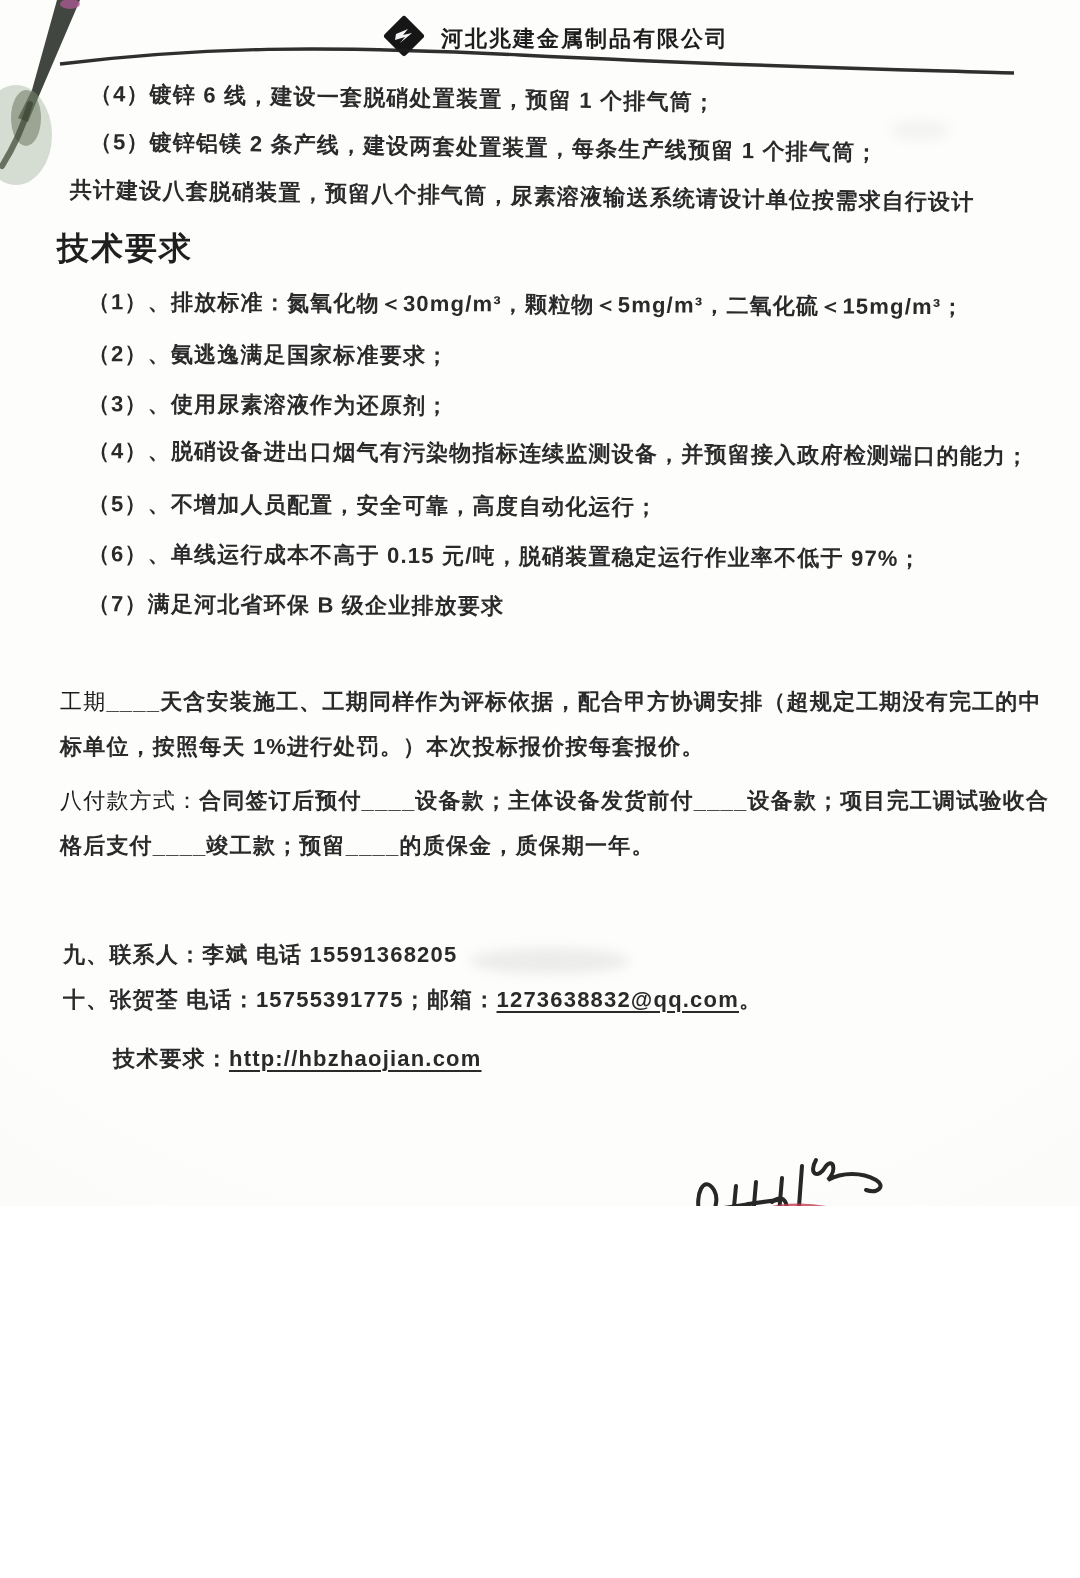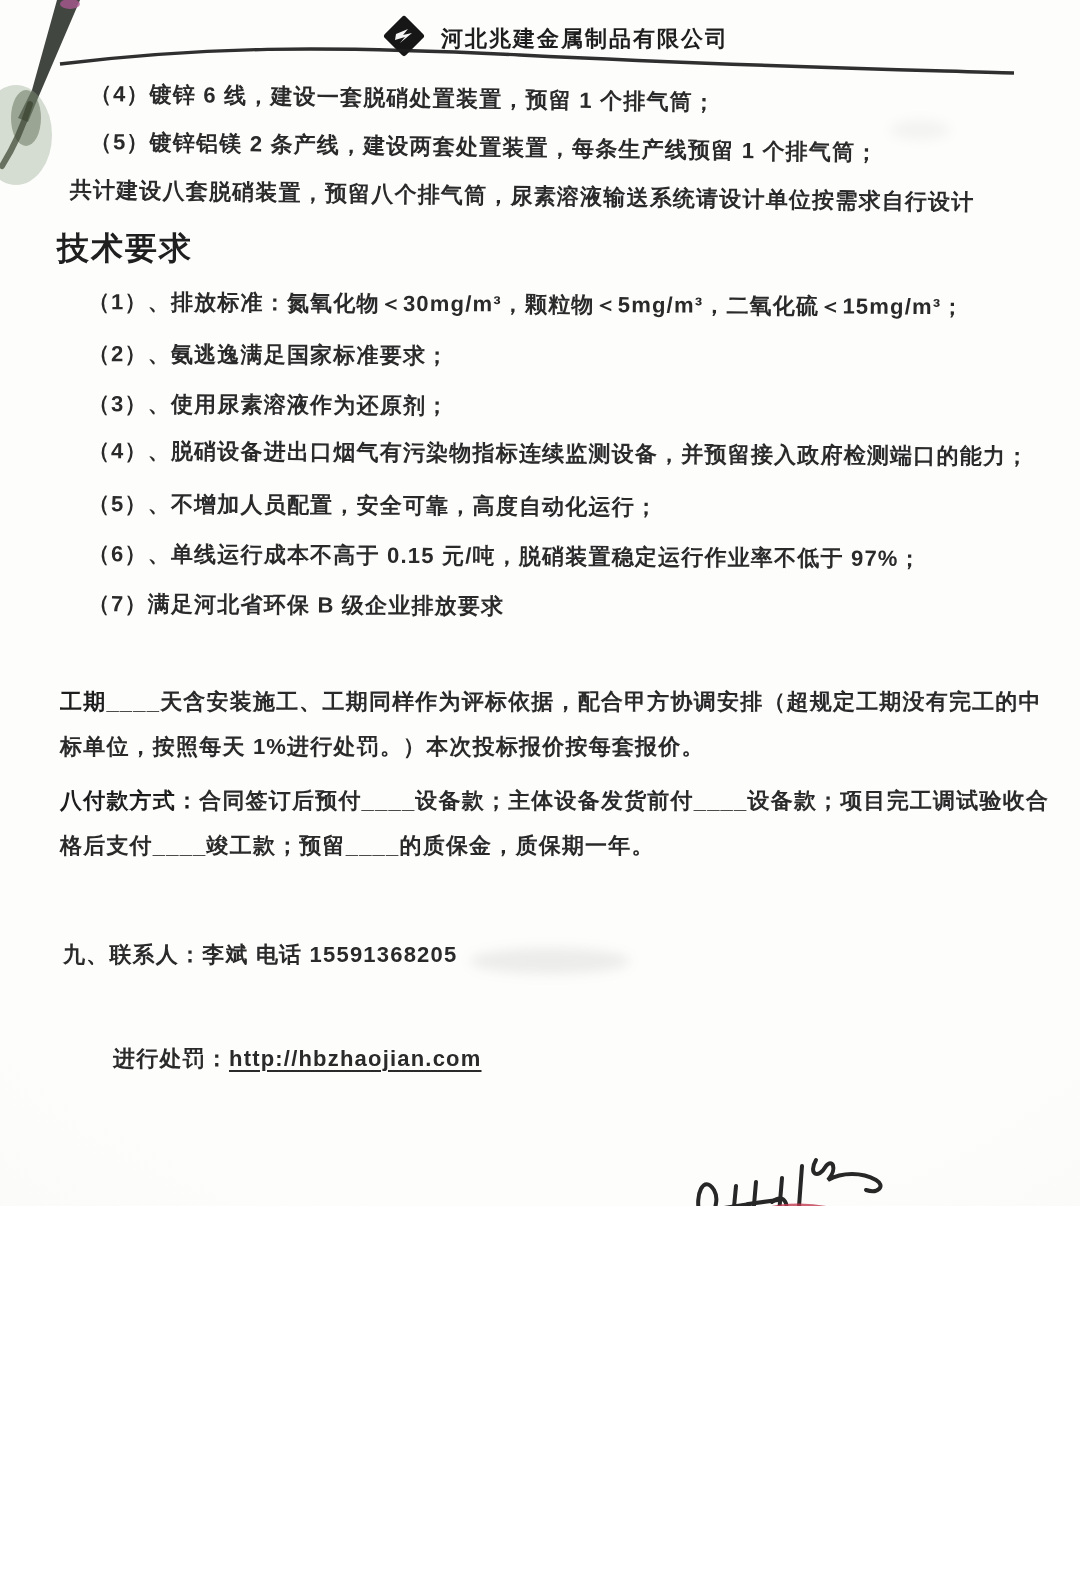--- a/index.html
+++ b/index.html
@@ -17,21 +17,21 @@
     font-size:22px;
     font-weight:700;
     letter-spacing:1.2px;
     line-height:1.25;
     color:#2a2a2a;
     transform-origin:left top;
   }
   .tilt1{transform:rotate(0.8deg);}
   .tilt2{transform:rotate(0.35deg);}
   .heading{font-size:32px;font-weight:800;color:#1f1f1f;letter-spacing:2px;}
-  .blabel{font-weight:700;color:#1c1c1c;}
+  .blabel{font-weight:400;color:#1c1c1c;}
   .ulink{text-decoration:underline;text-underline-offset:4px;text-decoration-thickness:2px;}
   .company-name{
     position:absolute;left:441px;top:24px;
     font-size:22px;font-weight:700;letter-spacing:2px;color:#1e1e1e;white-space:nowrap;
   }
   .stamp-black{
     position:absolute;
     font-weight:800;color:#161616;white-space:nowrap;
     transform:rotate(-2deg);transform-origin:left top;
   }
@@ -88,22 +88,25 @@
     <span class="blabel">工期</span><span>____天含安装施工、工期同样作为评标依据，配合甲方协调安排（超规定工期没有完工的中</span>
   </div>
   <div class="line" style="left:60px;top:733px">标单位，按照每天 1%进行处罚。）本次投标报价按每套报价。</div>
 
   <div class="line" style="left:60px;top:832px">格后支付____竣工款；预留____的质保金，质保期一年。</div>
   <div class="line" style="left:60px;top:787px">
     <span class="blabel">八付款方式：</span><span>合同签订后预付____设备款；主体设备发货前付____设备款；项目完工调试验收合</span>
   </div>
 
   <div class="line" style="left:63px;top:941px">九、联系人：李斌 电话 15591368205</div>
+  <div class="line" style="left:63px;top:986px">
+    <span>十、张贺荃 电话：15755391775；邮箱：</span><span class="ulink">1273638832@qq.com</span><span>。</span>
+  </div>
   <div class="line" style="left:113px;top:1045px">
-    <span>进行处罚：</span><span class="ulink">http://hbzhaojian.com</span>
+    <span>技术要求：</span><span class="ulink">http://hbzhaojian.com</span>
   </div>
 
   <svg class="sig-svg" width="210" height="120" viewBox="0 0 210 120">
     <g stroke="#151515" stroke-width="4" fill="none" stroke-linecap="round" opacity="0.92">
       <path d="M10,100 C4,78 14,58 24,74 C32,88 18,106 12,116"></path>
       <path d="M34,92 L60,88"></path>
       <path d="M46,70 L42,112"></path>
       <path d="M66,66 L62,112"></path>
       <path d="M58,88 L88,84"></path>
       <path d="M92,62 L88,110"></path>

